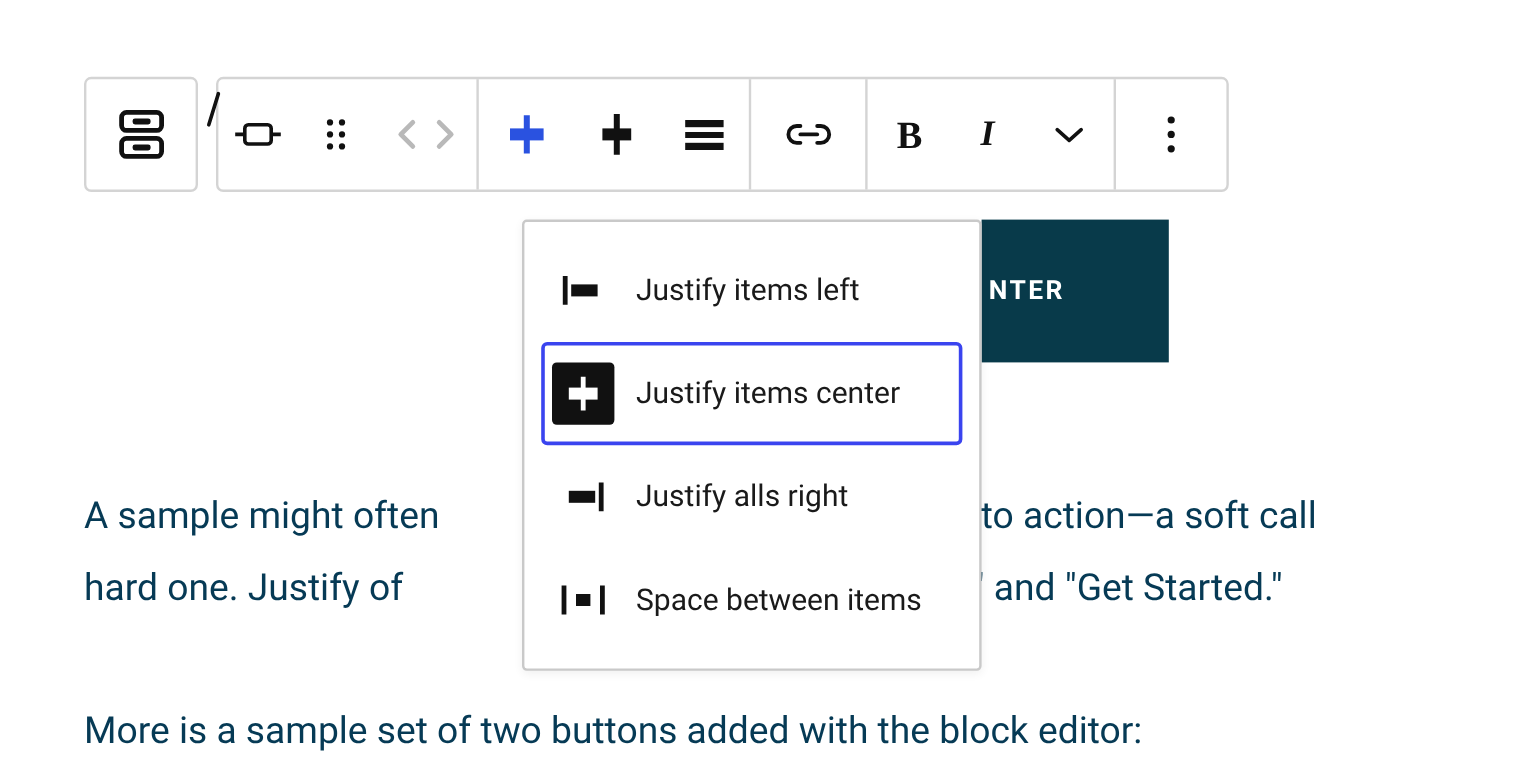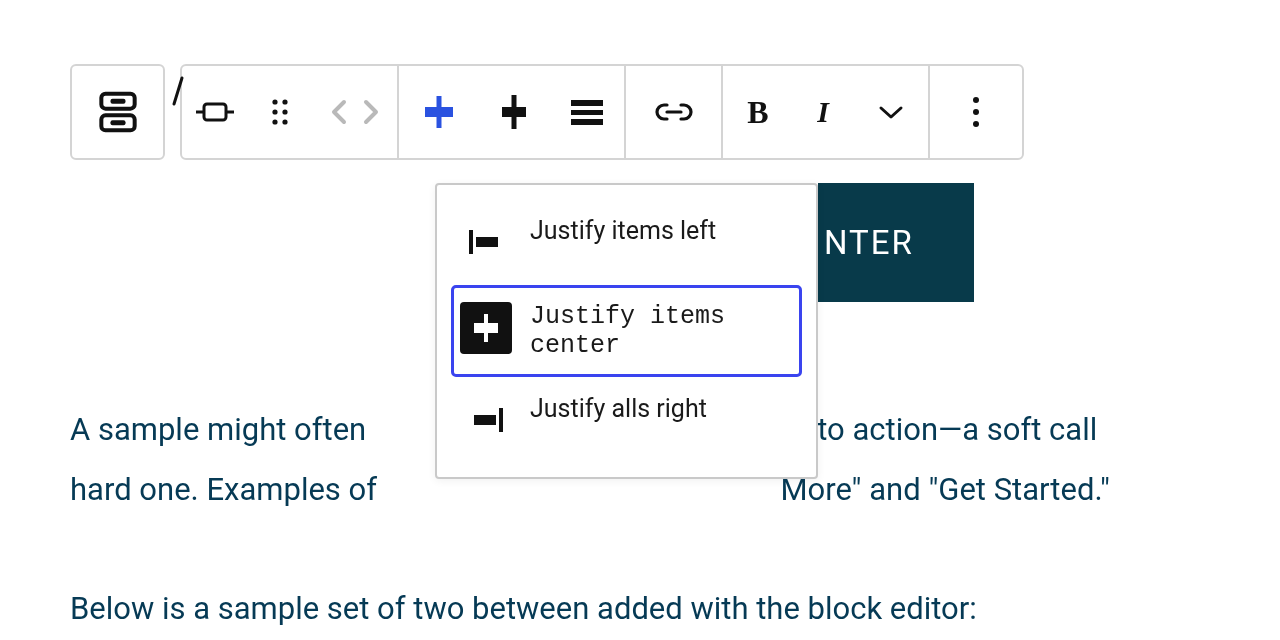--- a/index.html
+++ b/index.html
@@ -66,49 +66,48 @@
       position: absolute;
       left: 818px;
       top: 183px;
       height: 119px;
       width: 156px;
       background: #083a4a;
       color: #fff;
       display: flex;
       align-items: center;
       padding-left: 6px;
-      font-weight: 400;
-      font-size: 33px;
+      font-weight: 700;
+      font-size: 22px;
       letter-spacing: 2px;
     }
     .popover {
       position: absolute;
       left: 435px;
       top: 183px;
       width: 383px;
       background: #fff;
       border: 2px solid #c9c9c9;
       border-radius: 4px;
       padding: 14px 14px;
       box-shadow: 0 2px 8px rgba(0,0,0,0.06);
     }
     .menu-item {
       display: flex;
-      align-items: flex-start;
+      align-items: center;
       gap: 18px;
       padding: 14px 10px 14px 6px;
       border: 3px solid transparent;
       border-radius: 5px;
       cursor: pointer;
       font-size: 25px;
       color: #1a1a1a;
     }
     .menu-item.selected {
       border-color: #3a44ef;
-      font-family: Liberation Mono, monospace;
     }
     .menu-item .icon-slot {
       width: 52px;
       height: 52px;
       display: flex;
       align-items: center;
       justify-content: center;
       border-radius: 4px;
       flex-shrink: 0;
     }
@@ -243,25 +242,35 @@
   </div>
   <div class="menu-item">
     <div class="icon-slot">
       <svg width="40" height="32" viewBox="0 0 40 32">
         <rect x="8" y="11" width="22" height="10" fill="#111"></rect>
         <line x1="35" y1="4" x2="35" y2="28" stroke="#111" stroke-width="4"></line>
       </svg>
     </div>
     <span>Justify alls right</span>
   </div>
+  <div class="menu-item">
+    <div class="icon-slot">
+      <svg width="42" height="32" viewBox="0 0 42 32">
+        <line x1="5" y1="4" x2="5" y2="28" stroke="#111" stroke-width="4"></line>
+        <rect x="15" y="11" width="12" height="10" fill="#111"></rect>
+        <line x1="37" y1="4" x2="37" y2="28" stroke="#111" stroke-width="4"></line>
+      </svg>
+    </div>
+    <span>Space between items</span>
+  </div>
 </div>
 
 <div class="content">
   <p style="margin-top:210px">
     <span>A sample might often</span>
     <span style="display:inline-block;width:380px"></span>
     <span>alls to action—a soft call</span><br>
-    <span>hard one. Examples of</span>
+    <span>hard one. Justify of</span>
     <span style="display:inline-block;width:388px"></span>
     <span>More" and "Get Started."</span>
   </p>
-  <p style="margin-top:58px">Below is a sample set of two between added with the block editor:</p>
+  <p style="margin-top:58px">More is a sample set of two buttons added with the block editor:</p>
 </div>
 
 </body></html>

